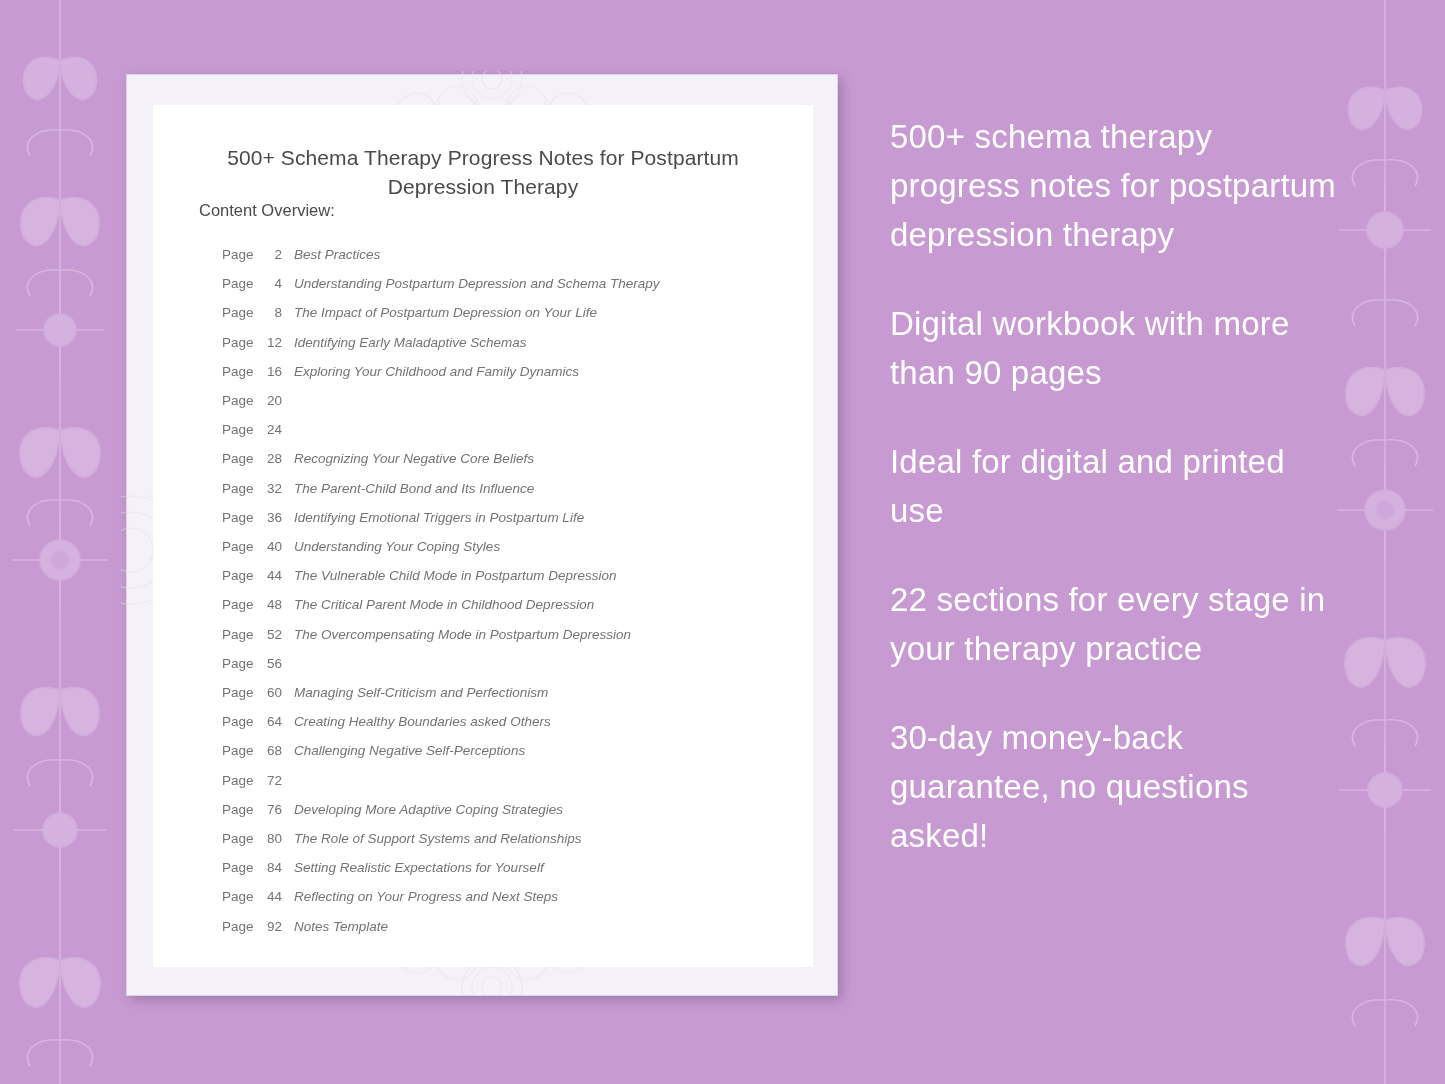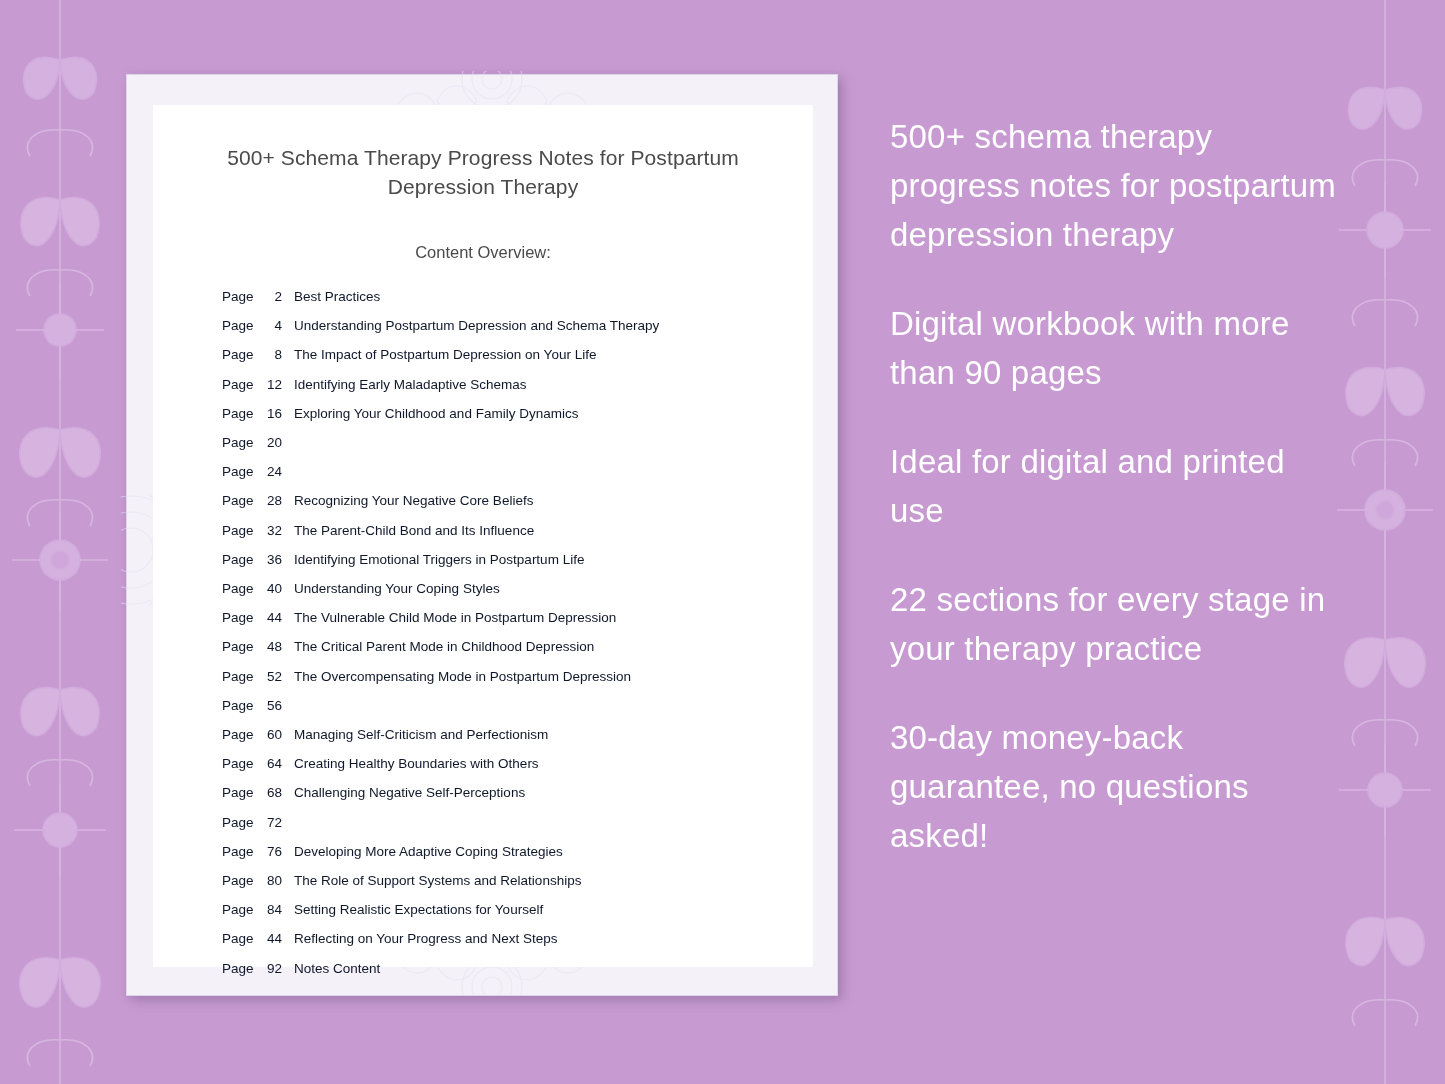--- a/index.html
+++ b/index.html
@@ -75,51 +75,50 @@
     text-align: center;
     font-size: 21px;
     line-height: 29px;
     color: #4a4a4a;
     font-weight: 400;
     letter-spacing: 0.1px;
     margin: 0 14px;
   }
 
   .overview-label {
-    margin-top: 42px;
     font-size: 16.5px;
     color: #4a4a4a;
     font-weight: 400;
-    text-align: center;
   }
 
   .toc {
     margin-top: 20px;
     padding-left: 23px;
   }
   .toc-row {
     display: flex;
     align-items: baseline;
     font-size: 13.5px;
     line-height: 29.2px;
-    color: #0f172a;
+    color: #737373;
     white-space: nowrap;
   }
   .toc-pagelabel {
     display: inline-block;
     width: 38px;
     text-align: left;
   }
   .toc-pagenum {
     display: inline-block;
     width: 22px;
     text-align: right;
   }
   .toc-title {
     margin-left: 12px;
+    font-style: italic;
   }
 
   
   .copy-area {
     position: absolute;
     left: 890px;
     top: 0;
     width: 460px;
     height: 1084px;
     padding-top: 112px;
@@ -350,21 +349,21 @@
             <span class="toc-pagenum">56</span>
           </div>
           <div class="toc-row">
             <span class="toc-pagelabel">Page</span>
             <span class="toc-pagenum">60</span>
             <span class="toc-title">Managing Self-Criticism and Perfectionism</span>
           </div>
           <div class="toc-row">
             <span class="toc-pagelabel">Page</span>
             <span class="toc-pagenum">64</span>
-            <span class="toc-title">Creating Healthy Boundaries with Others</span>
+            <span class="toc-title">Creating Healthy Boundaries asked Others</span>
           </div>
           <div class="toc-row">
             <span class="toc-pagelabel">Page</span>
             <span class="toc-pagenum">68</span>
             <span class="toc-title">Challenging Negative Self-Perceptions</span>
           </div>
           <div class="toc-row">
             <span class="toc-pagelabel">Page</span>
             <span class="toc-pagenum">72</span>
           </div>
@@ -384,21 +383,21 @@
             <span class="toc-title">Setting Realistic Expectations for Yourself</span>
           </div>
           <div class="toc-row">
             <span class="toc-pagelabel">Page</span>
             <span class="toc-pagenum">44</span>
             <span class="toc-title">Reflecting on Your Progress and Next Steps</span>
           </div>
           <div class="toc-row">
             <span class="toc-pagelabel">Page</span>
             <span class="toc-pagenum">92</span>
-            <span class="toc-title">Notes Content</span>
+            <span class="toc-title">Notes Template</span>
           </div>
         </div>
     </div>
   </div>
 </div>
 
 <div class="copy-area" id="copy-area">
     <p class="copy-block">500+ schema therapy progress notes for postpartum depression therapy</p>
     <p class="copy-block">Digital workbook with more than 90 pages</p>
     <p class="copy-block">Ideal for digital and printed use</p>

